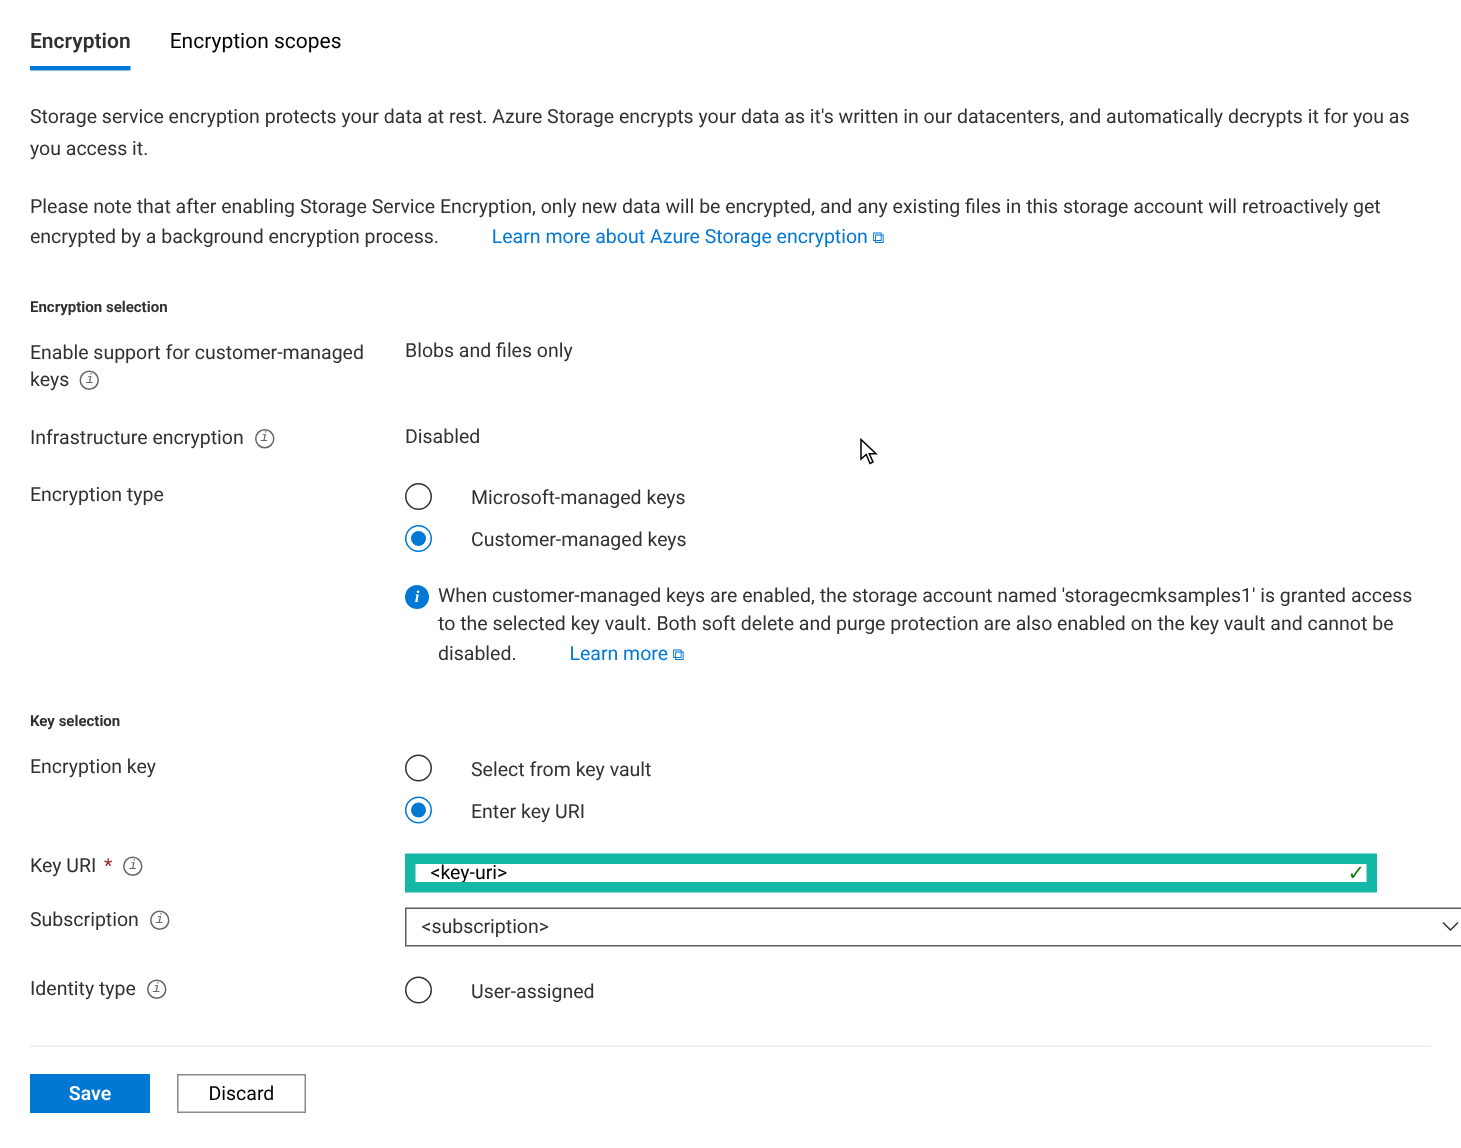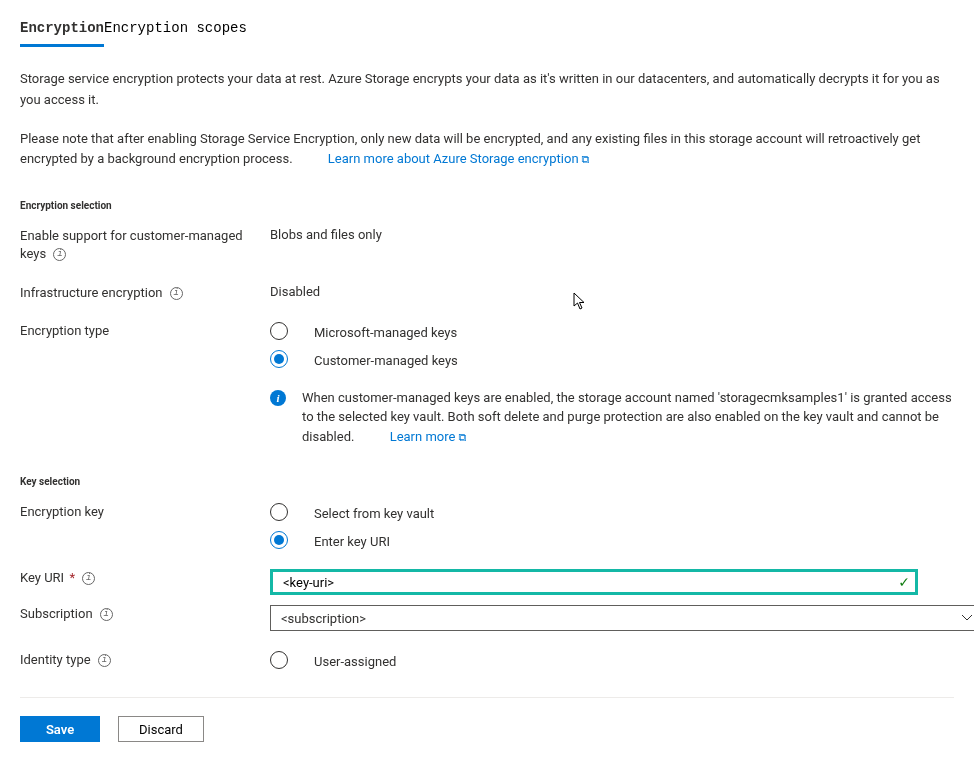--- a/index.html
+++ b/index.html
@@ -10,23 +10,23 @@
     body {
       font-family: "Segoe UI", -apple-system, BlinkMacSystemFont, Roboto, "Helvetica Neue", sans-serif;
       font-size: 13px;
       color: #323130;
       background: #ffffff;
       padding: 20px;
       width: 974px;
     }
     .tabs {
       display: flex;
+      gap: 26px;
       border-bottom: none;
       margin-bottom: 22px;
-      font-family: Liberation Mono, monospace;
     }
     .tab {
       padding: 0 0 8px 0;
       cursor: pointer;
       font-size: 14px;
       color: #000000;
       border-bottom: 2px solid transparent;
     }
     .tab.active {
       color: #323130;
@@ -124,21 +124,21 @@
     .radio-circle.checked::after {
       content: "";
       width: 10px;
       height: 10px;
       background: #0078d4;
       border-radius: 50%;
     }
     .info-box {
       display: flex;
       align-items: flex-start;
-      gap: 16px;
+      gap: 6px;
       margin-top: 10px;
       line-height: 1.5;
     }
     .info-badge {
       width: 16px;
       height: 16px;
       background: #0078d4;
       border-radius: 50%;
       color: #fff;
       display: flex;
@@ -154,21 +154,21 @@
       content: "i";
       font-family: Georgia, serif;
     }
     .required-star {
       color: #a4262c;
       margin-left: 2px;
     }
     .text-input {
       width: 648px;
       height: 26px;
-      border: 3px solid #14b8a6;
+      border: 7px solid #14b8a6;
       padding: 0 28px 0 10px;
       font-size: 13px;
       font-family: inherit;
       outline: none;
     }
     .input-wrap {
       position: relative;
       display: inline-block;
     }
     .check-mark {

